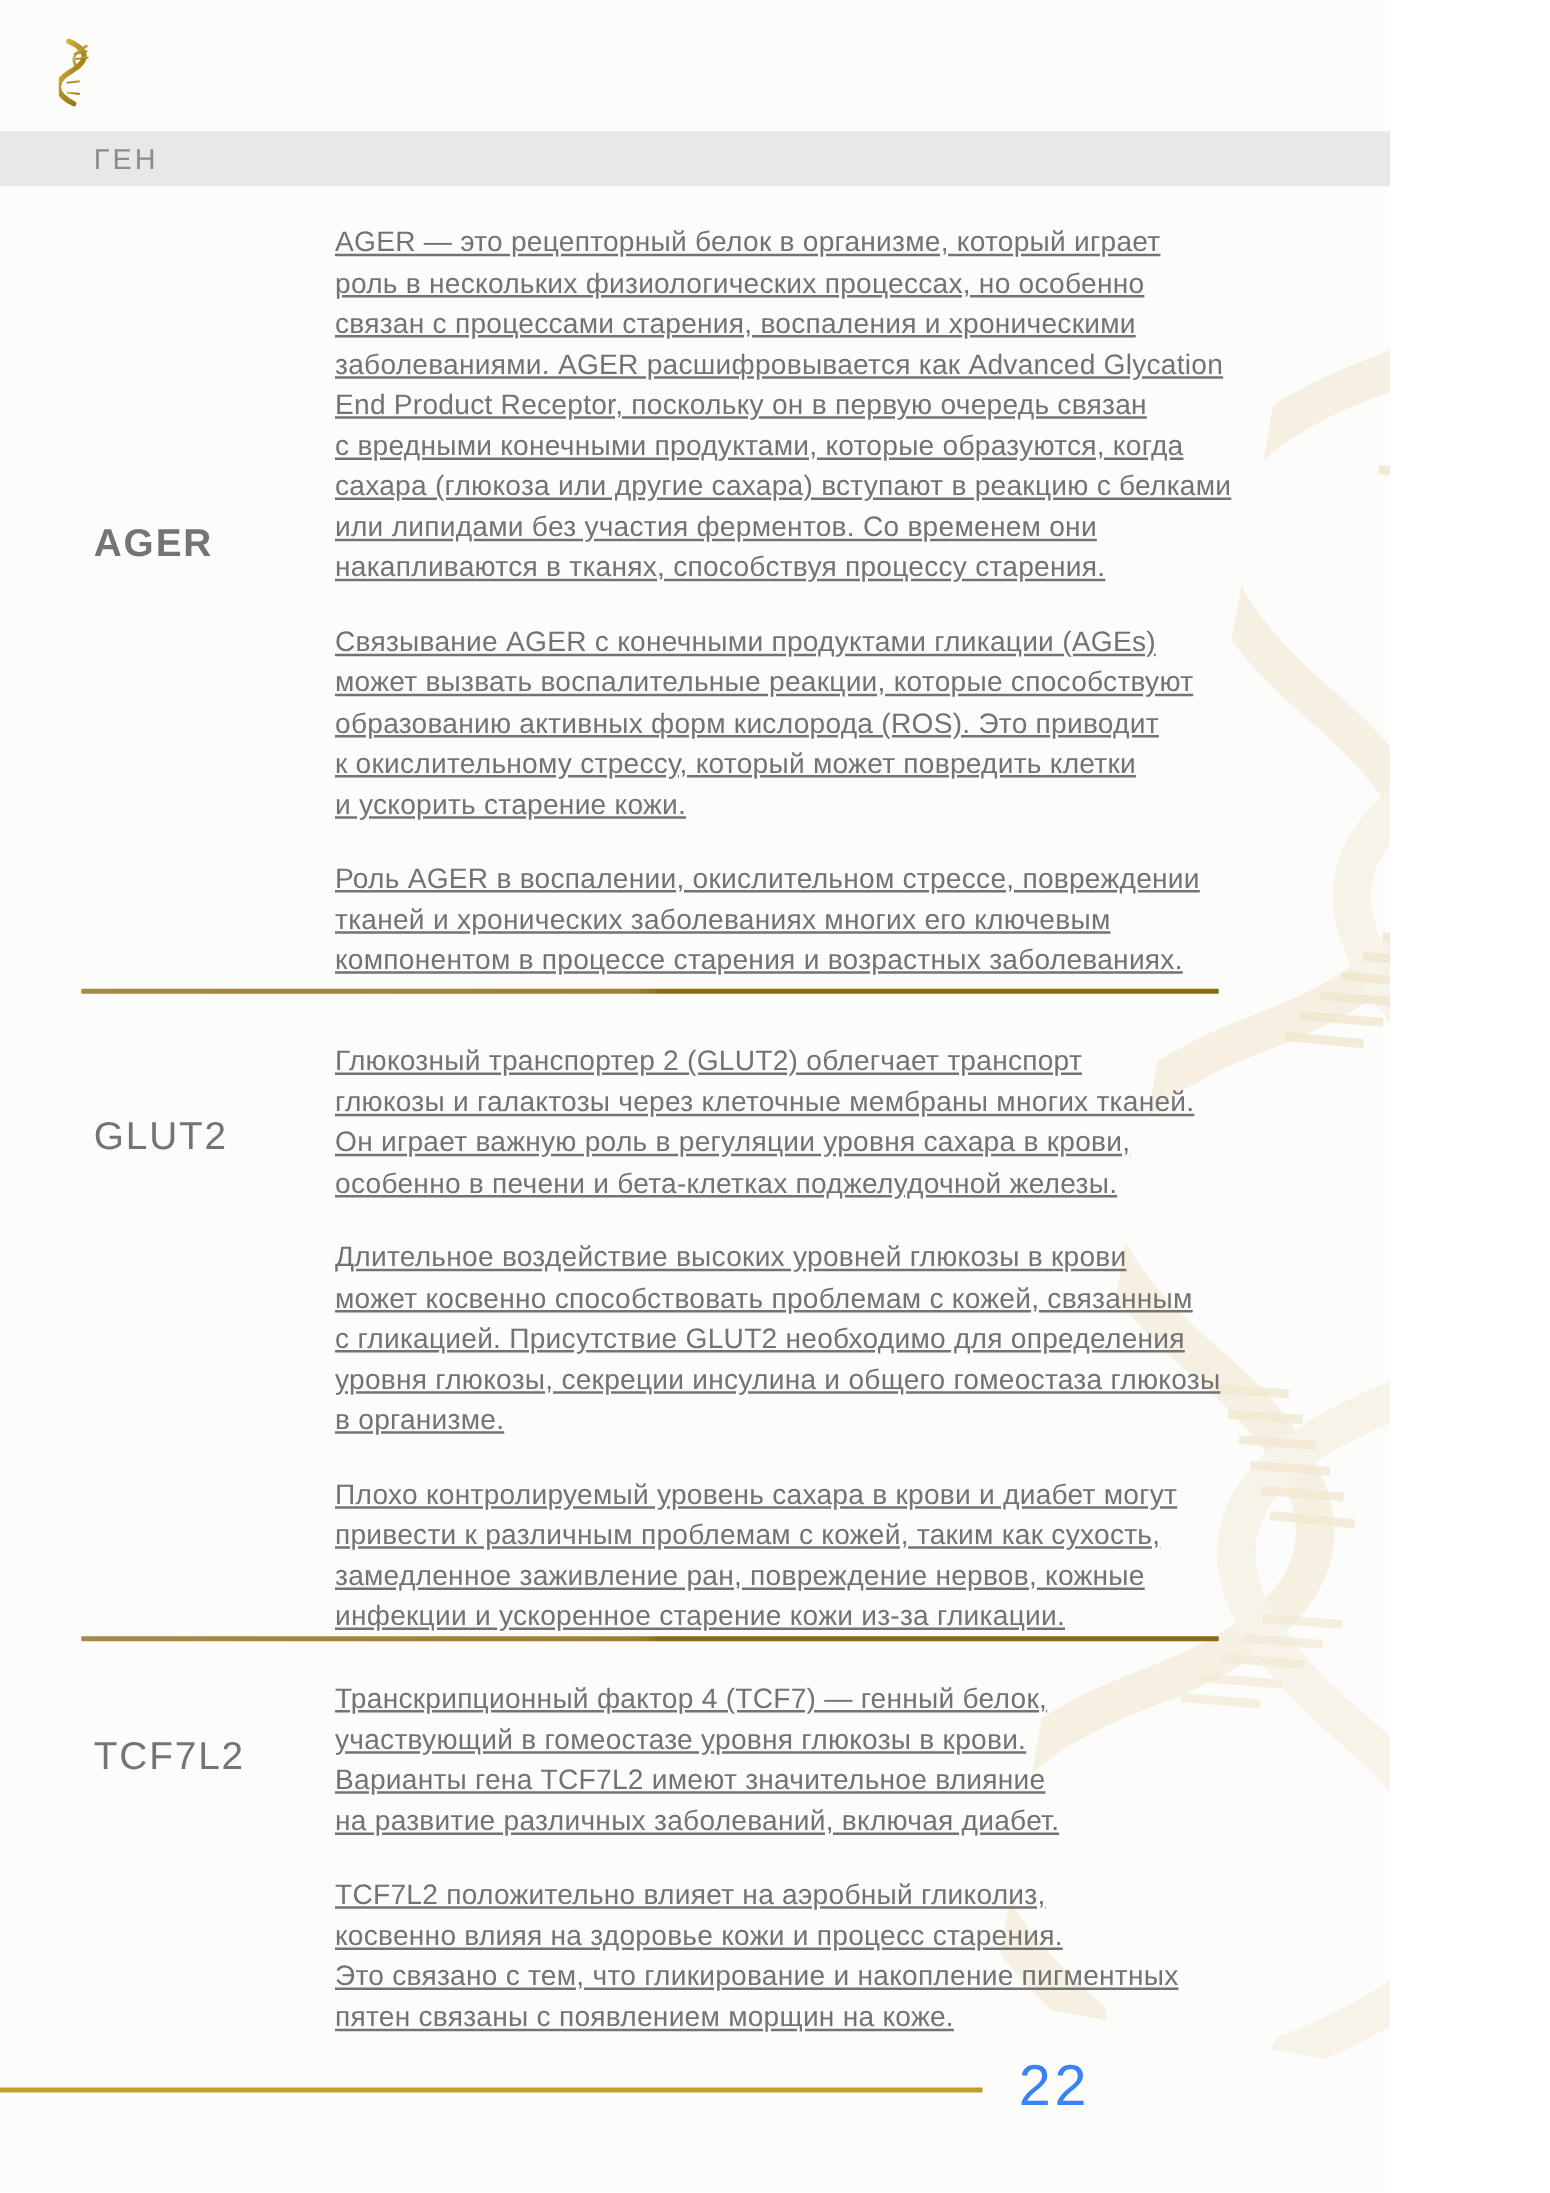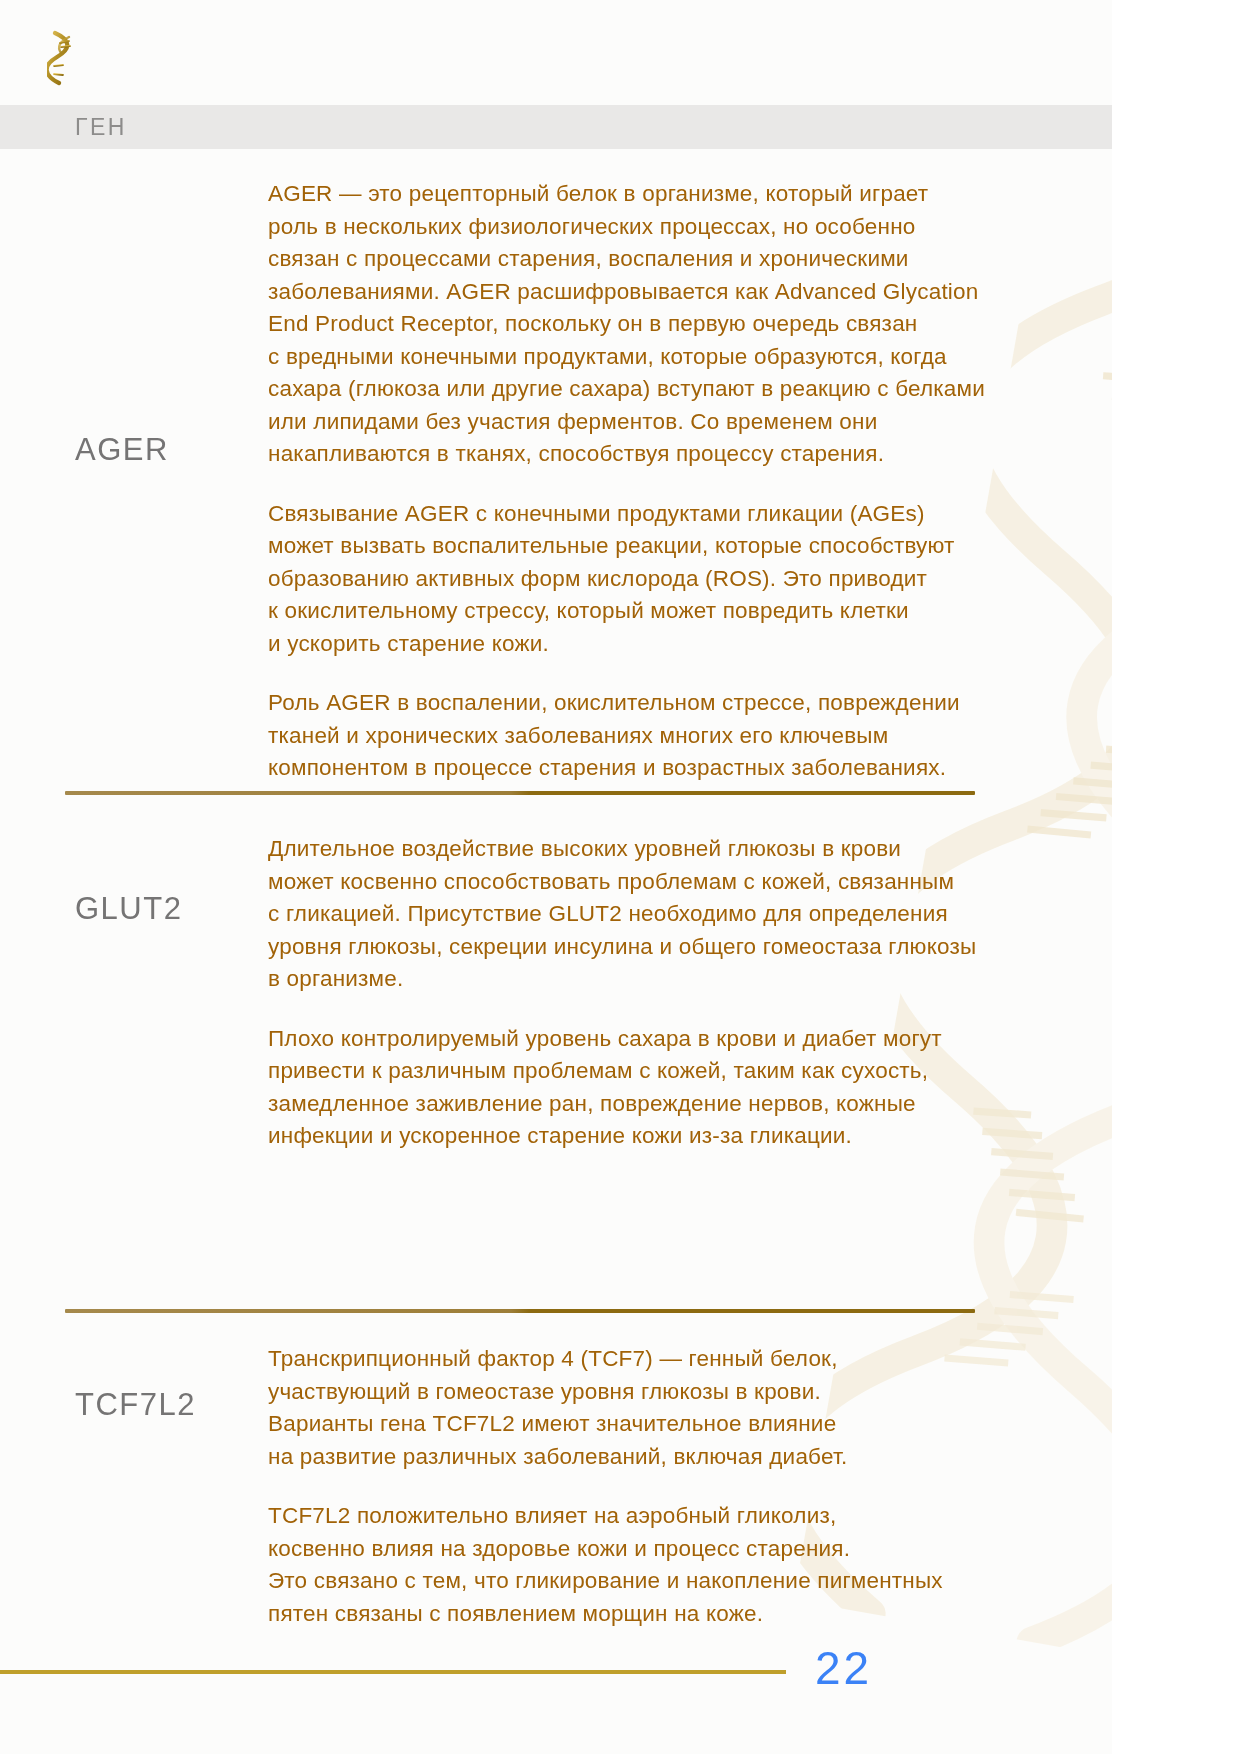--- a/index.html
+++ b/index.html
@@ -31,42 +31,43 @@
   
   .gene-label{
     position:absolute;left:75px;
     font-size:31px;font-weight:300;color:#757474;letter-spacing:1.5px;
   }
   
   .paragraphs{position:absolute;left:268px;width:960px;}
   .paragraphs p{
     margin:0 0 27px 0;
     font-size:22.5px;line-height:32.5px;font-weight:300;
-    color:#a16207;letter-spacing:.2px;
+    color:#737373;letter-spacing:.2px;
     white-space:pre-line;
+    text-decoration:underline;
   }
   
   .divider{
     position:absolute;left:65px;width:910px;height:4px;
     background:linear-gradient(90deg,#a5894c 0%,#9d7e38 49%,#8c6a11 51%,#8c6a11 100%);
     border-radius:1px;
   }
   .divider-1{top:791px;}
   .divider-2{top:1309px;}
   
   .footer-line{
     position:absolute;top:1670px;left:0;width:786px;height:4px;
     background:#bf9f2b;
   }
   .page-number{
     position:absolute;top:1641px;left:815px;
     font-size:46px;font-weight:300;color:#3b82f6;letter-spacing:3px;
   }
   .s0-text{top:178px;}
-  .s0-label{top:432px;}
+  .s0-label{top:417px;font-weight:bold;}
   .s1-text{top:833px;}
   .s1-label{top:891px;}
   .s2-text{top:1343px;}
   .s2-label{top:1387px;}
 </style>
 </head>
 <body>
 
 <div class="page">
 
@@ -148,20 +149,24 @@
 и ускорить старение кожи.</p>
     <p>Роль AGER в воспалении, окислительном стрессе, повреждении
 тканей и хронических заболеваниях многих его ключевым
 компонентом в процессе старения и возрастных заболеваниях.</p>
   </div>
 
   <div class="divider divider-1"></div>
 
   <div class="gene-label s1-label">GLUT2</div>
   <div class="paragraphs s1-text">
+    <p>Глюкозный транспортер 2 (GLUT2) облегчает транспорт
+глюкозы и галактозы через клеточные мембраны многих тканей.
+Он играет важную роль в регуляции уровня сахара в крови,
+особенно в печени и бета-клетках поджелудочной железы.</p>
     <p>Длительное воздействие высоких уровней глюкозы в крови
 может косвенно способствовать проблемам с кожей, связанным
 с гликацией. Присутствие GLUT2 необходимо для определения
 уровня глюкозы, секреции инсулина и общего гомеостаза глюкозы
 в организме.</p>
     <p>Плохо контролируемый уровень сахара в крови и диабет могут
 привести к различным проблемам с кожей, таким как сухость,
 замедленное заживление ран, повреждение нервов, кожные
 инфекции и ускоренное старение кожи из-за гликации.</p>
   </div>

